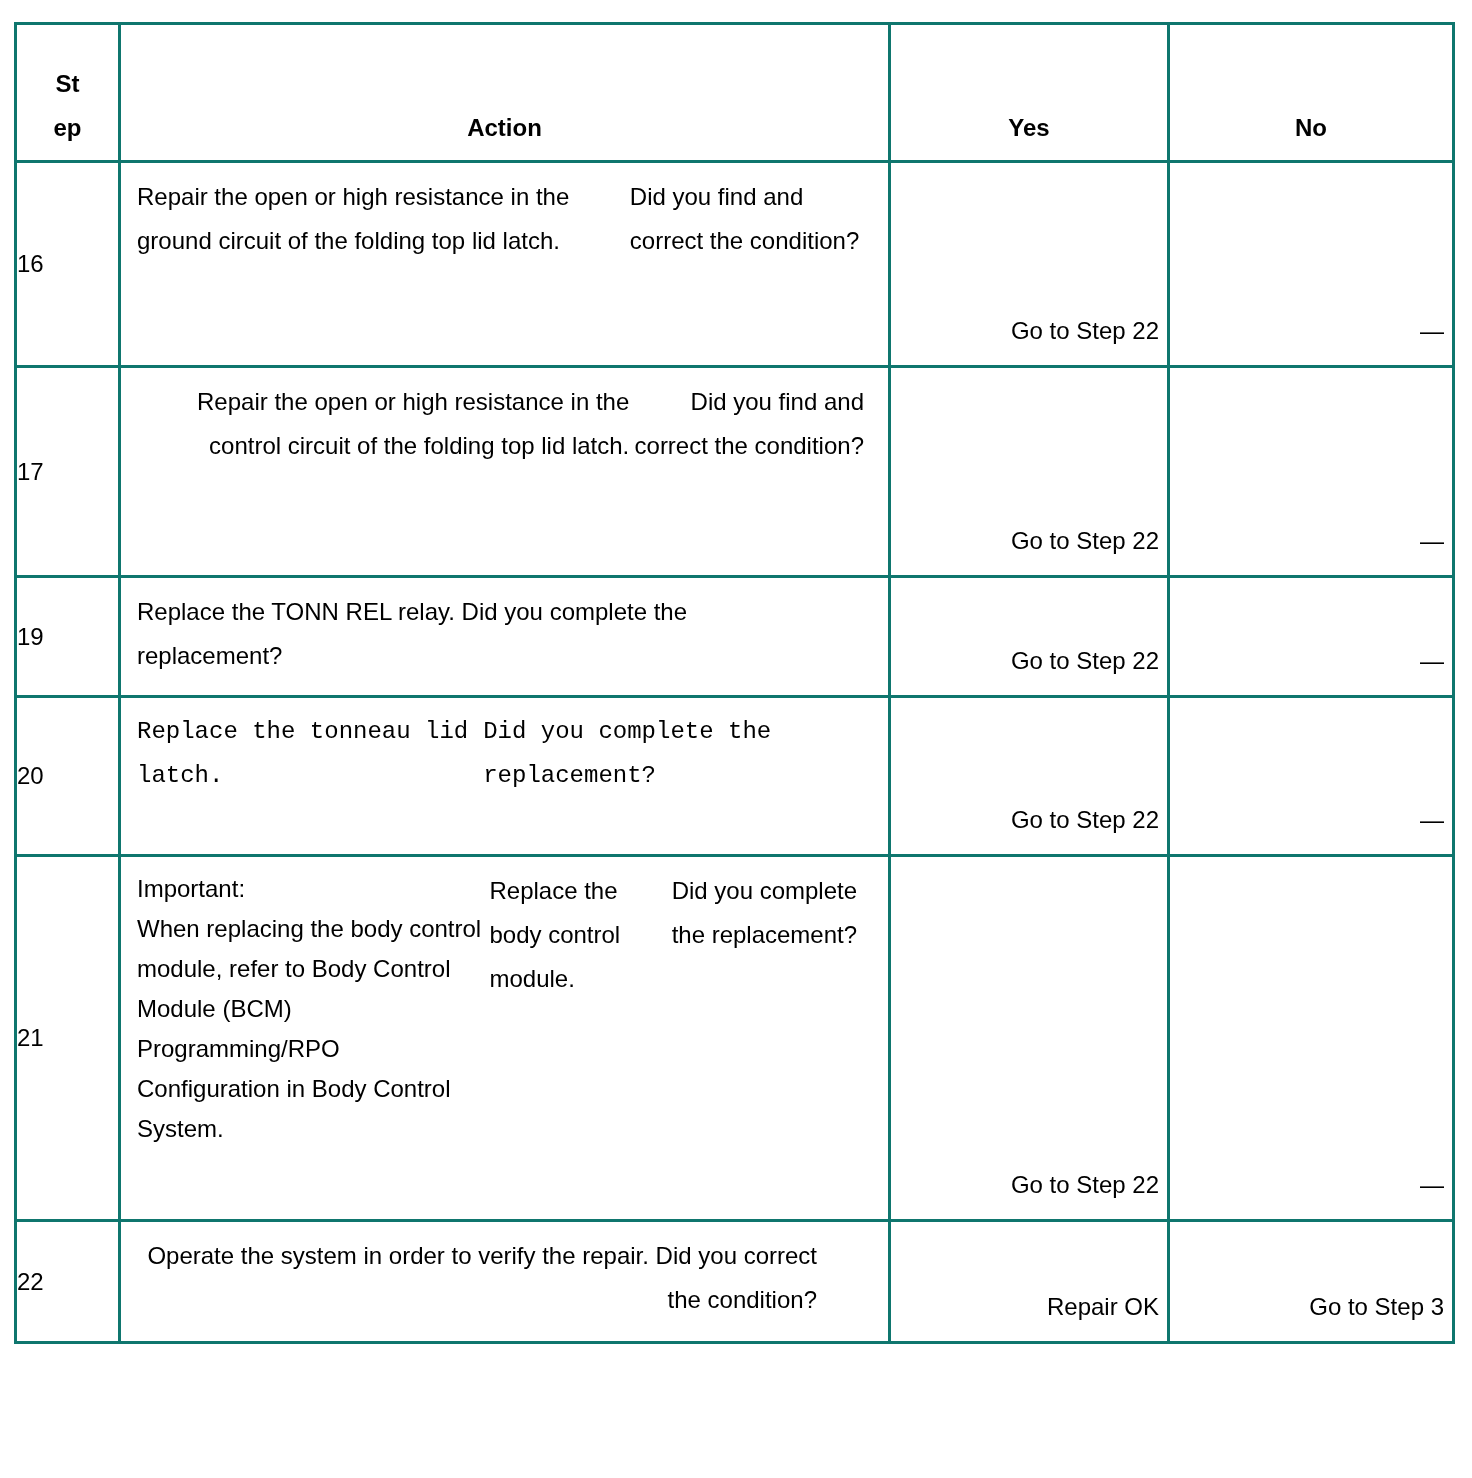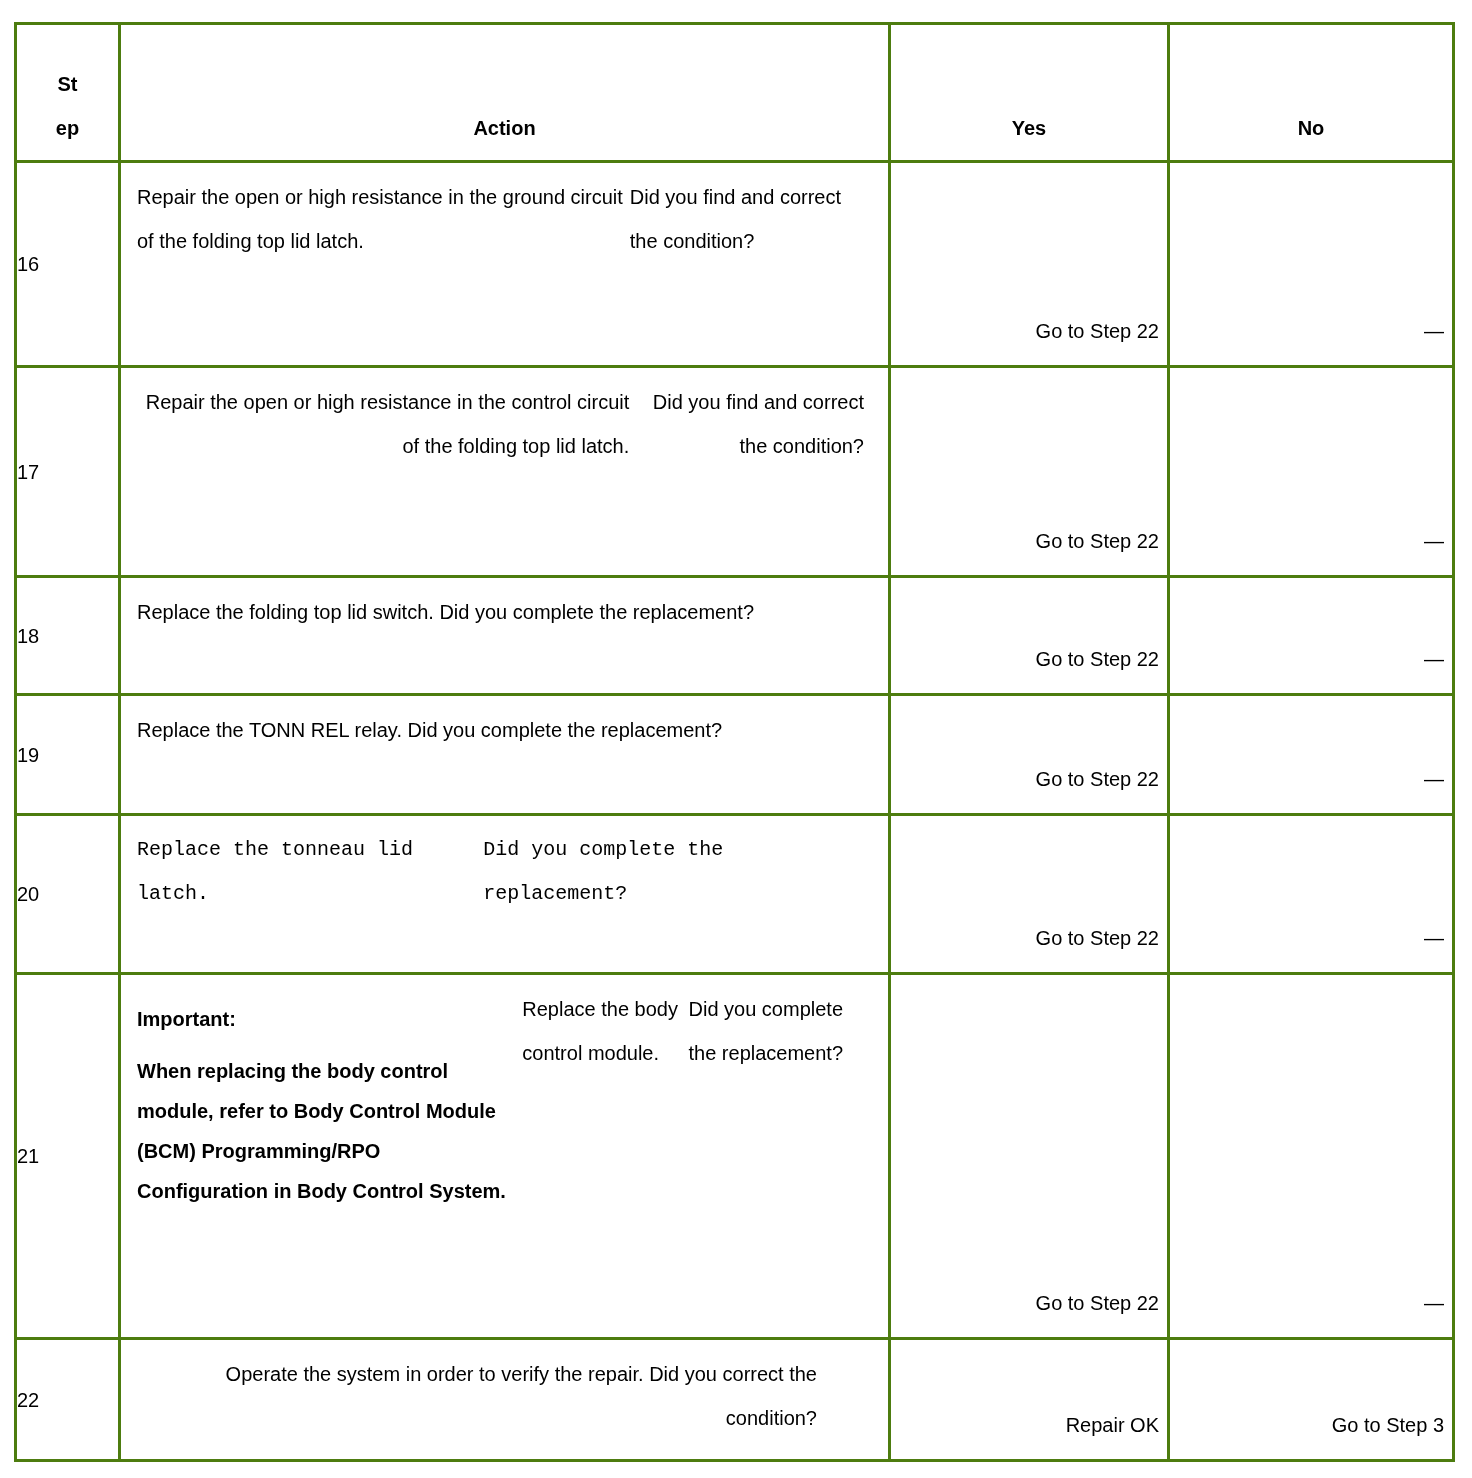--- a/index.html
+++ b/index.html
@@ -15,22 +15,22 @@
   .table-wrap {
     padding: 22px 20px 0 14px;
   }
   table.diag {
     border-collapse: collapse;
     table-layout: fixed;
     width: 1438px;
   }
   table.diag th,
   table.diag td {
-    border: 3px solid #4d7c0f;
-    font-size: 20px;
+    border: 3px solid #0f766e;
+    font-size: 24px;
     line-height: 44px;
     box-sizing: border-box;
     overflow: hidden;
   }
   
   tr.header-row { height: 138px; }
   th.hdr {
     font-weight: bold;
     vertical-align: bottom;
     text-align: center;
@@ -54,23 +54,22 @@
   .action-flex {
     display: flex;
     flex-direction: row;
     justify-content: space-between;
   }
   .action-flex p {
     margin: 0;
     max-width: 680px;
   }
   .action-flex p.bold {
-    font-weight: bold;
+    font-weight: normal;
     line-height: 40px;
-    margin-top: 12px;
   }
   .indent { padding-left: 6px; }
   
   td.yes-cell, td.no-cell {
     text-align: right;
     vertical-align: bottom;
     padding: 0 8px 12px 8px;
   }
   
   tr.r16 { height: 205px; } tr.r16 .action-flex { min-height: 172px; }
@@ -119,30 +118,20 @@
       <td class="action-cell">
         <div class="action-flex">
           <p>Repair the open or high resistance in the control circuit of the folding top lid latch.</p>
           <p>Did you find and correct the condition?</p>
         </div>
       </td>
       <td class="yes-cell">Go to Step 22</td>
       <td class="no-cell">—</td>
     </tr>
 
-    <tr class="r18">
-      <td class="step-cell">18</td>
-      <td class="action-cell">
-        <div class="action-flex">
-          <p>Replace the folding top lid switch. Did you complete the replacement?</p>
-        </div>
-      </td>
-      <td class="yes-cell">Go to Step 22</td>
-      <td class="no-cell">—</td>
-    </tr>
 
     <tr class="r19">
       <td class="step-cell">19</td>
       <td class="action-cell">
         <div class="action-flex">
           <p>Replace the TONN REL relay. Did you complete the replacement?</p>
         </div>
       </td>
       <td class="yes-cell">Go to Step 22</td>
       <td class="no-cell">—</td>

